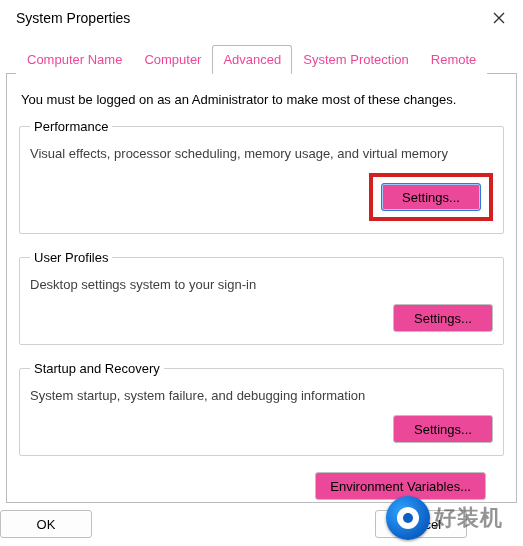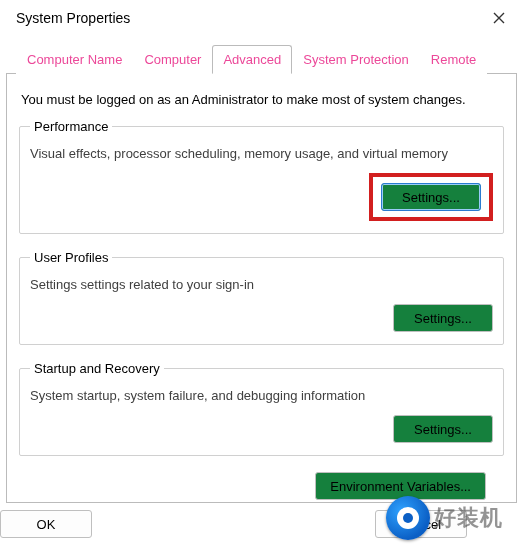--- a/index.html
+++ b/index.html
@@ -84,21 +84,21 @@
     display: flex;
     justify-content: flex-end;
     margin-top: 12px;
   }
   button.win {
     min-width: 100px;
     height: 28px;
     padding: 0 14px;
     font-family: inherit;
     font-size: 13px;
-    background: #15803d;
+    background: #ec4899;
     border: 1px solid #bfbfbf;
     border-radius: 3px;
     cursor: pointer;
   }
   button.win.focus {
     border: 1px solid #2a7bd1;
     box-shadow: inset 0 0 0 1px #9accf7;
   }
   .highlight-box {
     border: 4px solid #d21f1f;
@@ -187,35 +187,35 @@
 
 <div class="tabs">
   <div class="tab">Computer Name</div>
   <div class="tab">Computer</div>
   <div class="tab active">Advanced</div>
   <div class="tab">System Protection</div>
   <div class="tab">Remote</div>
 </div>
 
 <div class="content">
-  <div class="intro">You must be logged on as an Administrator to make most of system changes.</div>
+  <div class="intro">You must be logged on as an Administrator to make most of these changes.</div>
 
   <fieldset class="group">
     <legend>Performance</legend>
     <div class="desc">Visual effects, processor scheduling, memory usage, and virtual memory</div>
     <div class="btnrow">
       <span class="highlight-box">
         <button class="win focus">Settings...</button>
       </span>
     </div>
   </fieldset>
 
   <fieldset class="group">
     <legend>User Profiles</legend>
-    <div class="desc">Settings settings related to your sign-in</div>
+    <div class="desc">Desktop settings system to your sign-in</div>
     <div class="btnrow">
       <button class="win">Settings...</button>
     </div>
   </fieldset>
 
   <fieldset class="group">
     <legend>Startup and Recovery</legend>
     <div class="desc">System startup, system failure, and debugging information</div>
     <div class="btnrow">
       <button class="win">Settings...</button>

